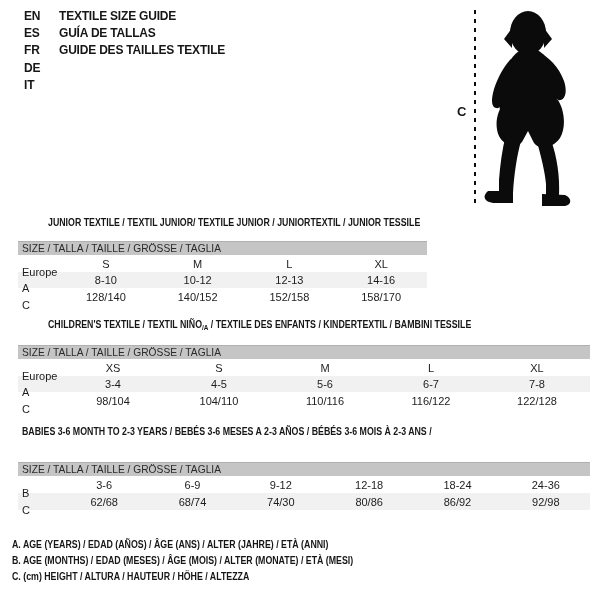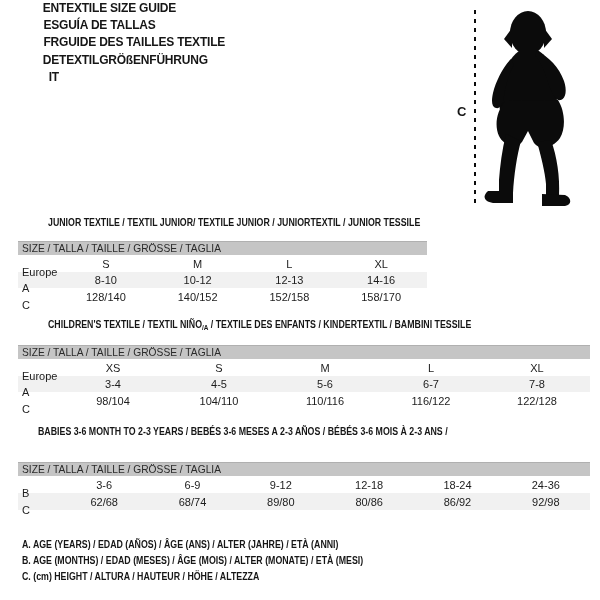--- a/index.html
+++ b/index.html
@@ -5,78 +5,77 @@
   html,body { margin:0; padding:0; }
   body {
     width:600px; height:600px; position:relative; overflow:hidden;
     background:#ffffff; color:#161616;
     font-family:"Liberation Sans", sans-serif;
     -webkit-font-smoothing:antialiased;
   }
   .abs { position:absolute; }
 
   
-  .langs { left:24px; top:0;text-align:right; }
+  .langs { left:24px; top:8px; }
   .lang-row { display:flex; line-height:17.2px; font-size:12px; font-weight:bold; letter-spacing:-0.2px; }
   .lang-code { width:35px; }
 
   
   .dash-line {
     left:474px; top:10px; width:2px; height:197px;
     background:repeating-linear-gradient(to bottom,#0b0b0b 0 4px,transparent 4px 9px);
   }
   .marker-c { left:457px; top:104px; font-size:13px; font-weight:bold; }
   .baby-svg { left:481px; top:5px; }
 
   
   .table { left:18px; }
   .t1 { top:216px; width:409px; }
   .t2 { top:318px; width:572px; }
   .t3 { top:424px; width:572px; }
   .ttitle { font-size:11px; font-weight:bold; padding-left:4px; line-height:12px; height:12px; white-space:nowrap;margin-left:26px; }
-  .ttitle2 { font-size:11px; font-weight:bold; padding-left:4px; line-height:15px; height:30px; white-space:nowrap;margin-left:16px; }
+  .ttitle2 { font-size:11px; font-weight:bold; padding-left:4px; line-height:15px; height:30px; white-space:nowrap; }
   .sx { display:inline-block; transform:scaleX(0.80); transform-origin:0 50%; white-space:nowrap; }
   .sub { font-size:8px; vertical-align:-2px; }
   .tbar {
     height:14px; background:#c5c5c5; border-top:1px solid #b0b0b0;
     display:flex; align-items:flex-start; padding-left:4px; box-sizing:border-box;
     font-size:11px; color:#2a2a2a;
   }
   .tbar .sxb { display:inline-block; transform:scaleX(0.93); transform-origin:0 50%; white-space:nowrap; }
   .m1 { margin-top:13px; } 
   .m2 { margin-top:15px; } 
   .m3 { margin-top:8px;  } 
   .trow { height:17px; display:flex; align-items:center; font-size:11px; color:#1c1c1c; }
   .trow.alt { background:#f1f1f1; height:16px; }
   .trow.alt17 { background:#f1f1f1; height:17px; }
   .tlabel { width:38px; padding-left:4px;margin-top:16px; }
   .tcell { flex:1; text-align:center; }
 
   
-  .footnotes { left:22px; top:536px; font-size:11px; font-weight:bold; line-height:16px; }
+  .footnotes { left:12px; top:536px; font-size:11px; font-weight:bold; line-height:16px; }
 </style>
 </head>
 <body>
 
 <div class="abs langs">
   <div class="lang-row">
     <span class="lang-code">EN</span>
     <span class="lang-label">TEXTILE SIZE GUIDE</span>
   </div>
   <div class="lang-row">
     <span class="lang-code">ES</span>
     <span class="lang-label">GUÍA DE TALLAS</span>
   </div>
   <div class="lang-row">
     <span class="lang-code">FR</span>
     <span class="lang-label">GUIDE DES TAILLES TEXTILE</span>
   </div>
   <div class="lang-row">
     <span class="lang-code">DE</span>
-    <span class="lang-label">TEXTILGRÖßENFÜHRUNG</span>
   </div>
   <div class="lang-row">
     <span class="lang-code">IT</span>
   </div>
 </div>
 
 <div class="abs dash-line"></div>
 <div class="abs marker-c">C</div>
 <svg class="abs baby-svg" width="98" height="202" viewBox="0 0 98 202" aria-hidden="true">
   <g fill="#0b0b0b">
@@ -170,21 +169,21 @@
     <div class="tcell">6-9</div>
     <div class="tcell">9-12</div>
     <div class="tcell">12-18</div>
     <div class="tcell">18-24</div>
     <div class="tcell">24-36</div>
   </div>
   <div class="trow alt17">
     <div class="tlabel">C</div>
     <div class="tcell">62/68</div>
     <div class="tcell">68/74</div>
-    <div class="tcell">89/80</div>
+    <div class="tcell">74/30</div>
     <div class="tcell">80/86</div>
     <div class="tcell">86/92</div>
     <div class="tcell">92/98</div>
   </div>
 </div>
 
 <div class="abs footnotes">
   <div><span class="sx">A. AGE (YEARS) / EDAD (AÑOS) / ÂGE (ANS) / ALTER (JAHRE) / ETÀ (ANNI)</span></div>
   <div><span class="sx">B. AGE (MONTHS) / EDAD (MESES) / ÂGE (MOIS) / ALTER (MONATE) / ETÀ (MESI)</span></div>
   <div><span class="sx">C. (cm) HEIGHT / ALTURA / HAUTEUR / HÖHE / ALTEZZA</span></div>

